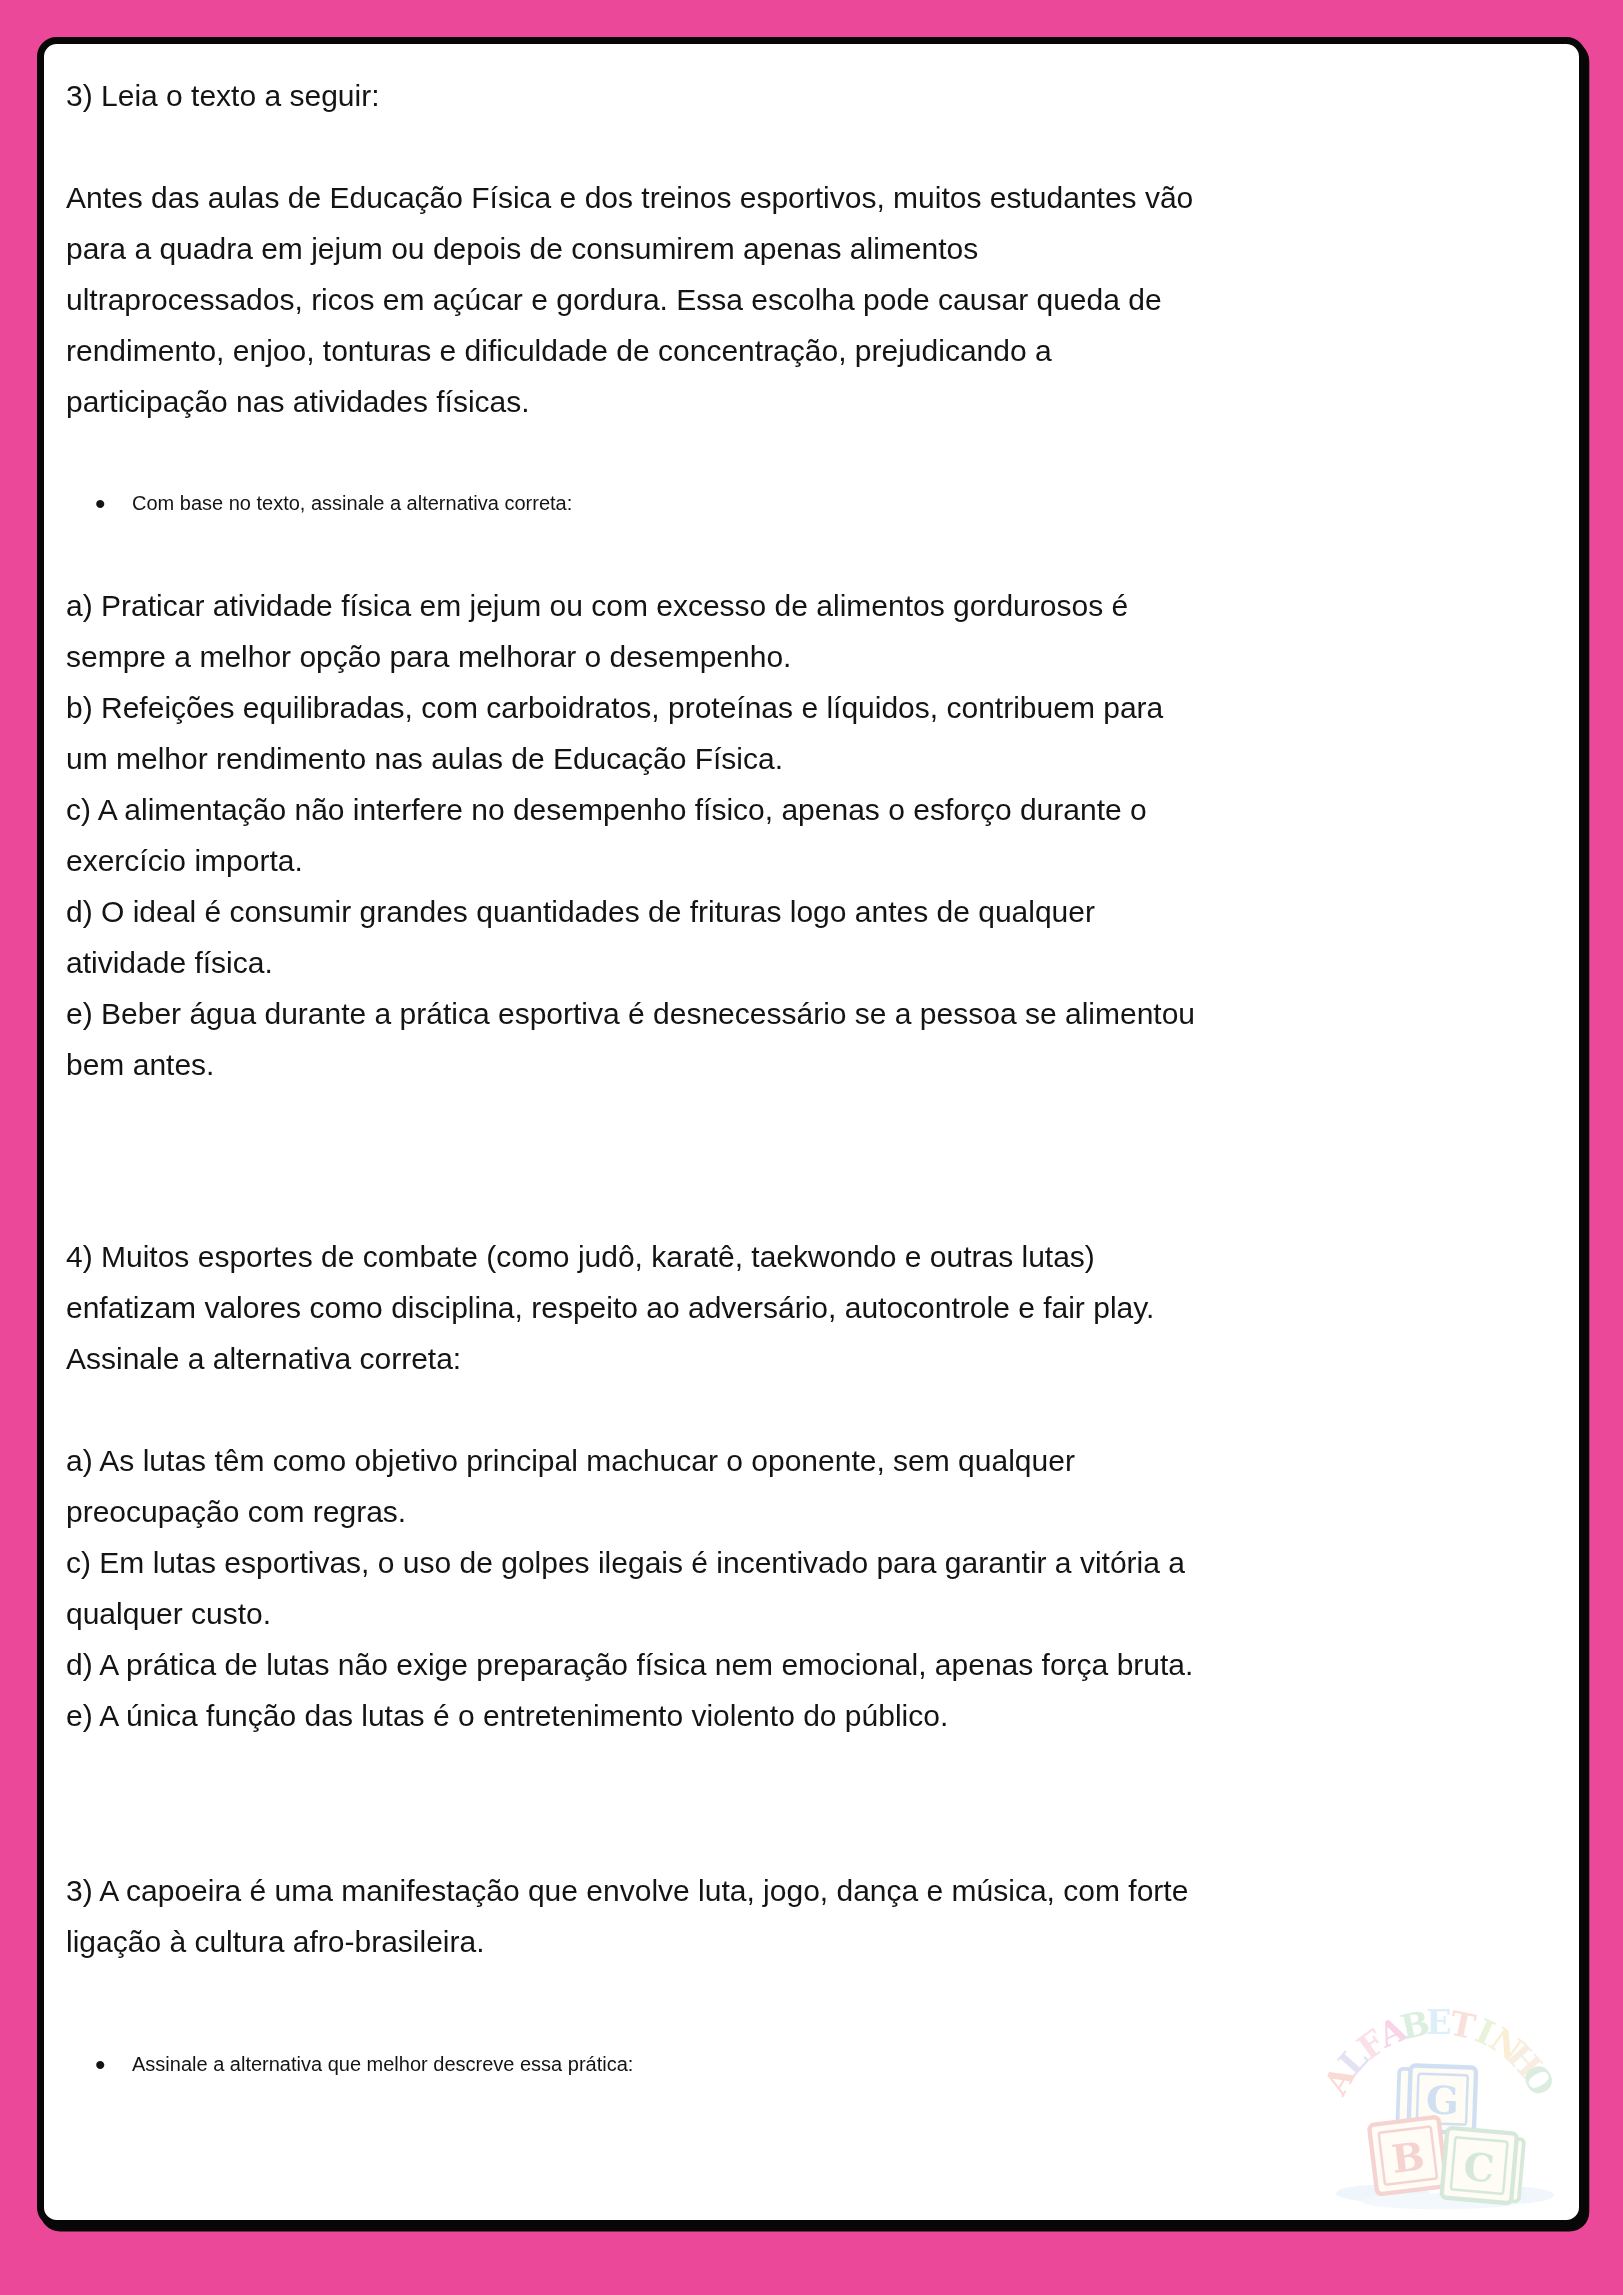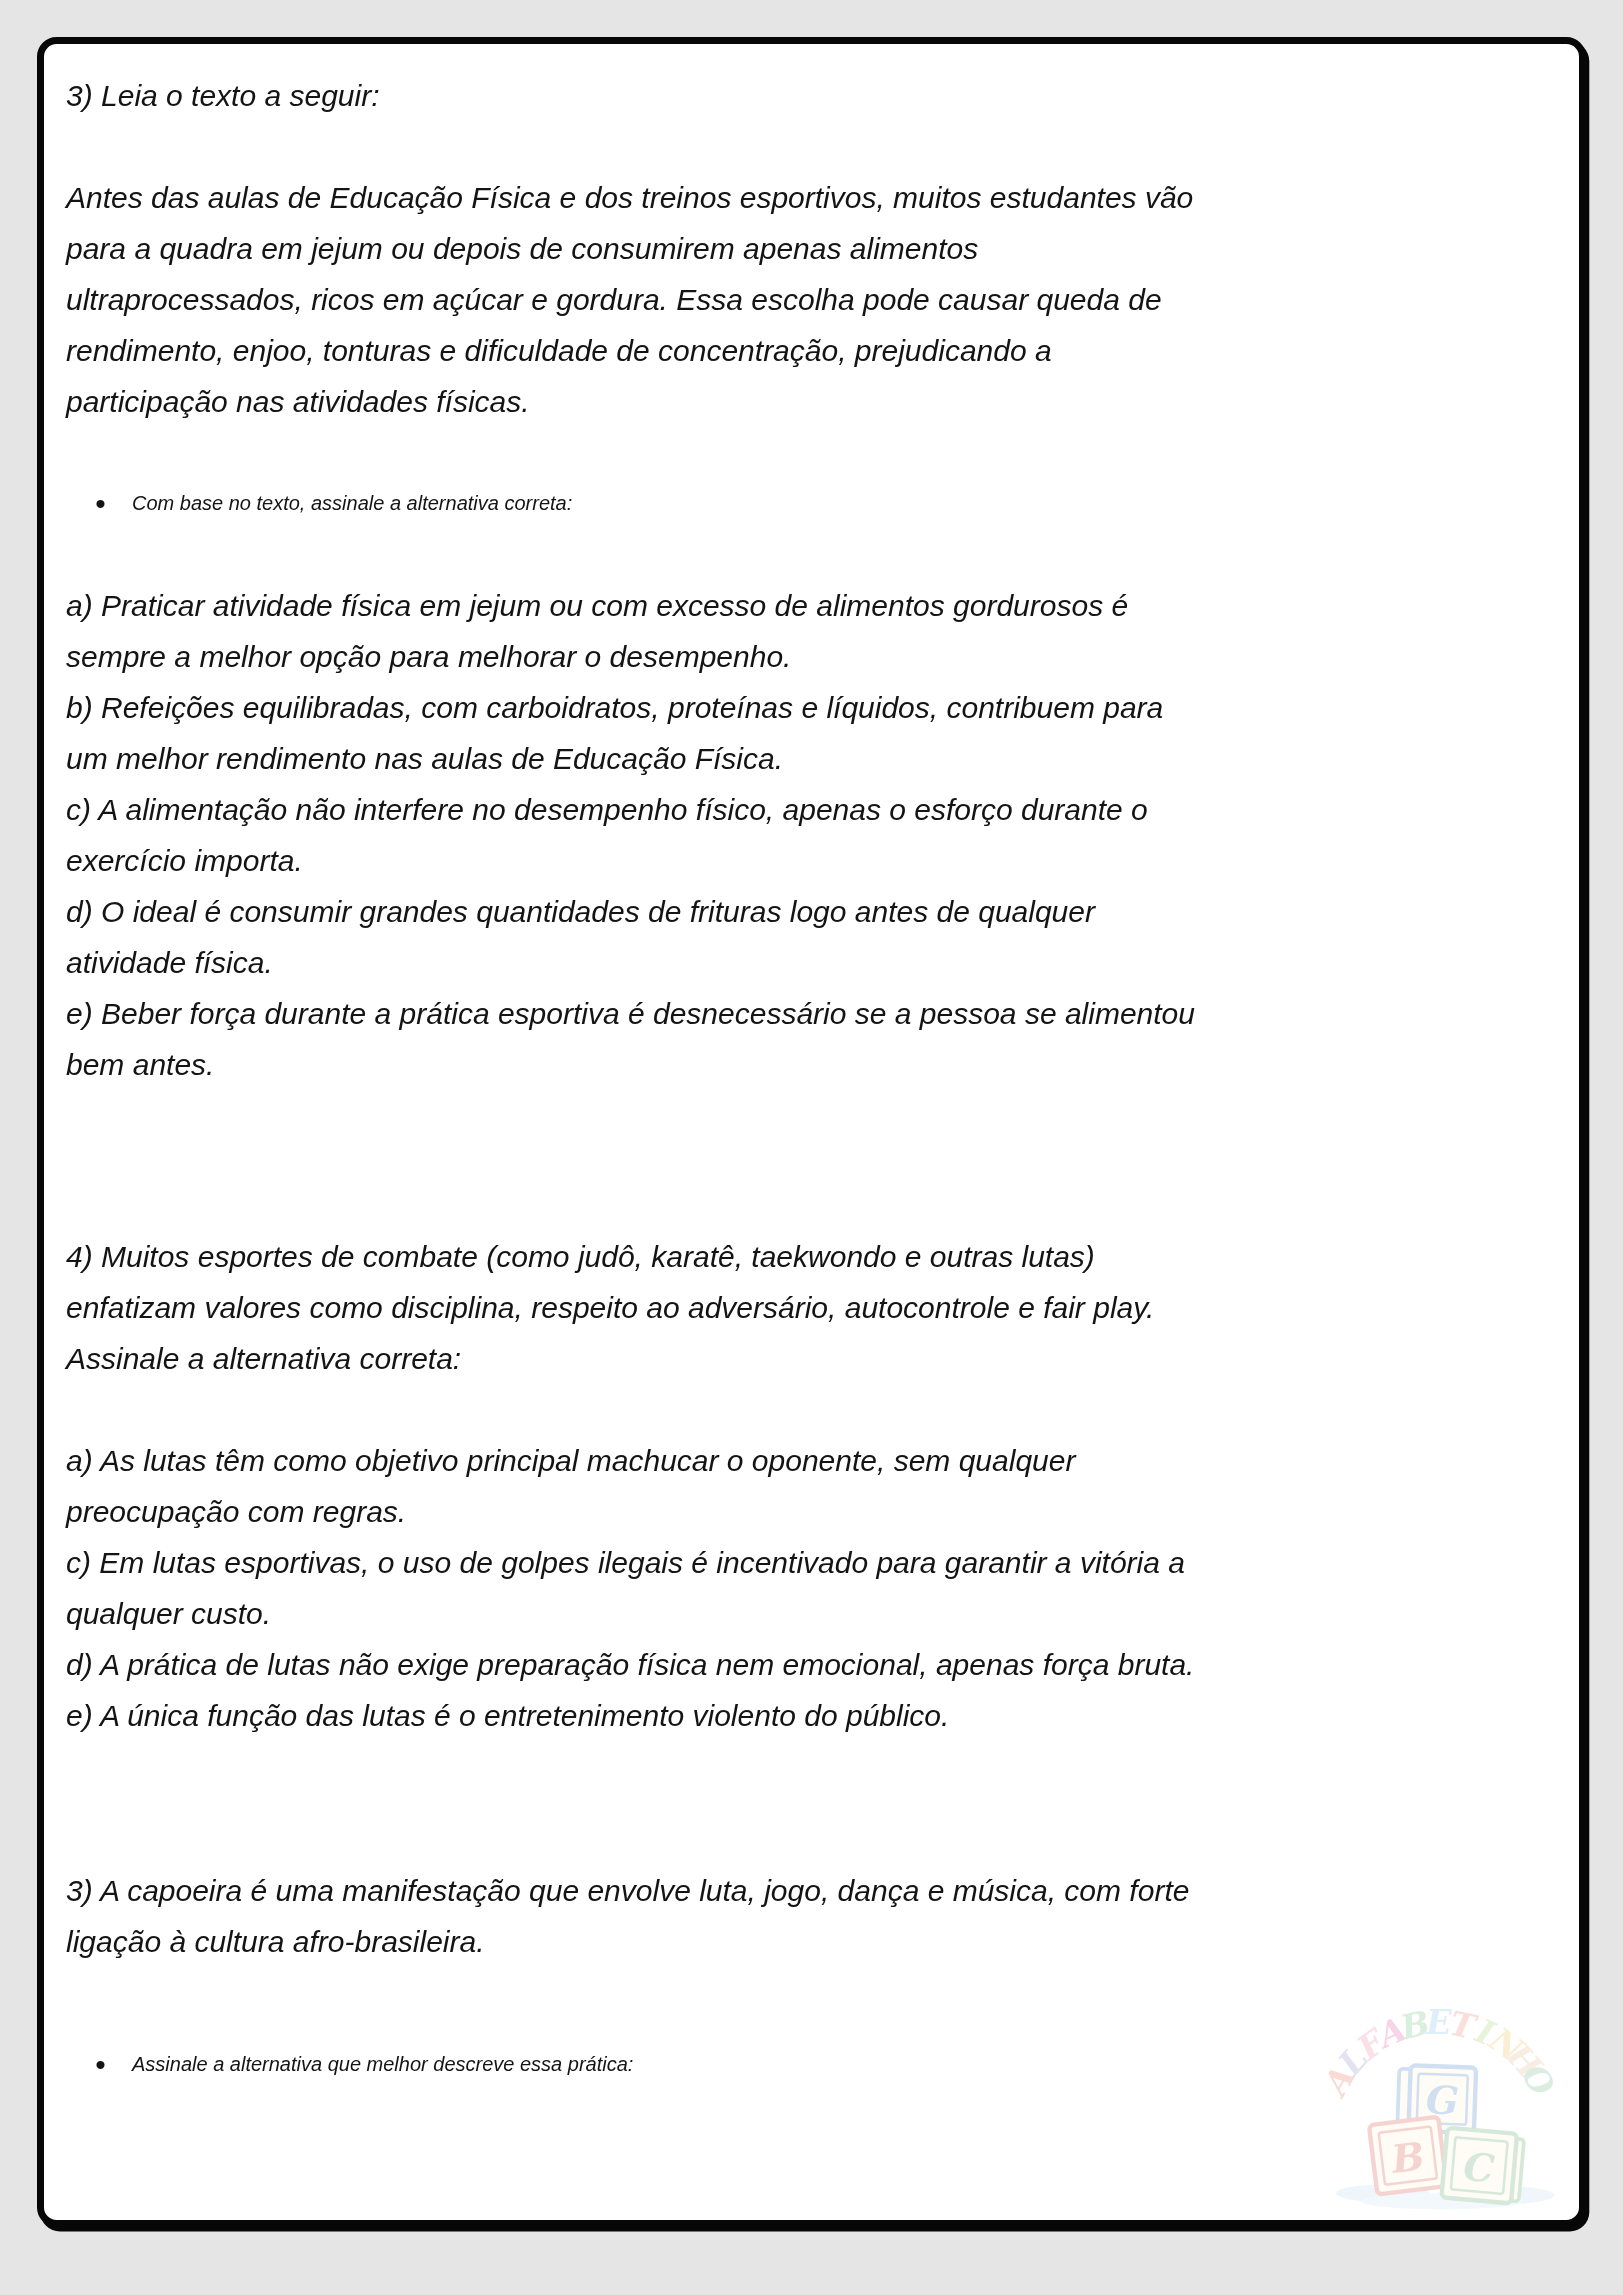--- a/index.html
+++ b/index.html
@@ -7,22 +7,21 @@
   body {
     width: 1623px;
     height: 2295px;
     position: relative;
     font-family: "Liberation Sans", sans-serif;
     color: #141414;
   }
   .page {
     position: absolute;
     inset: 0;
-    background: #e5e5e5;
-    font-style: italic;
+    background: #ec4899;
   }
   .card {
     position: absolute;
     left: 37px;
     top: 37px;
     width: 1549px;
     height: 2190px;
     background: #ffffff;
     border: 7.2px solid #070707;
     border-radius: 19.6px;
@@ -107,21 +106,21 @@
       <div class="sp-line"></div>
 
       <div class="txt">a) Praticar atividade física em jejum ou com excesso de alimentos gordurosos é
 sempre a melhor opção para melhorar o desempenho.</div>
       <div class="txt">b) Refeições equilibradas, com carboidratos, proteínas e líquidos, contribuem para
 um melhor rendimento nas aulas de Educação Física.</div>
       <div class="txt">c) A alimentação não interfere no desempenho físico, apenas o esforço durante o
 exercício importa.</div>
       <div class="txt">d) O ideal é consumir grandes quantidades de frituras logo antes de qualquer
 atividade física.</div>
-      <div class="txt">e) Beber força durante a prática esportiva é desnecessário se a pessoa se alimentou
+      <div class="txt">e) Beber água durante a prática esportiva é desnecessário se a pessoa se alimentou
 bem antes.</div>
 
       <div class="sp-big-1"></div>
 
       <div class="txt">4) Muitos esportes de combate (como judô, karatê, taekwondo e outras lutas)
 enfatizam valores como disciplina, respeito ao adversário, autocontrole e fair play.
 Assinale a alternativa correta:</div>
       <div class="sp-line"></div>
 
       <div class="txt">a) As lutas têm como objetivo principal machucar o oponente, sem qualquer

